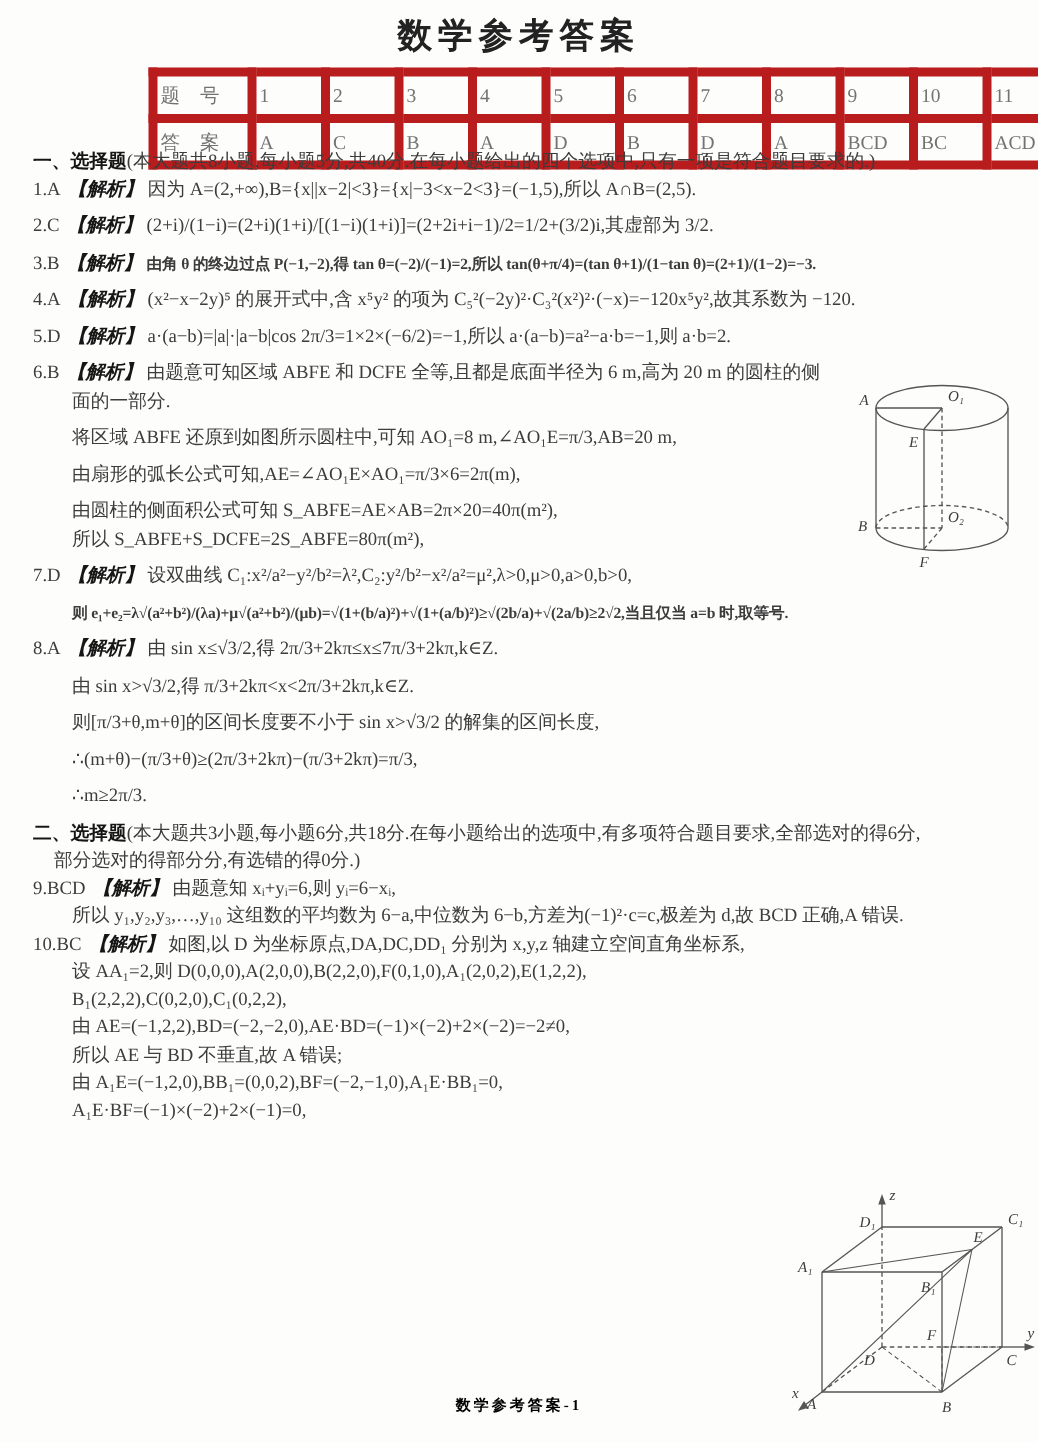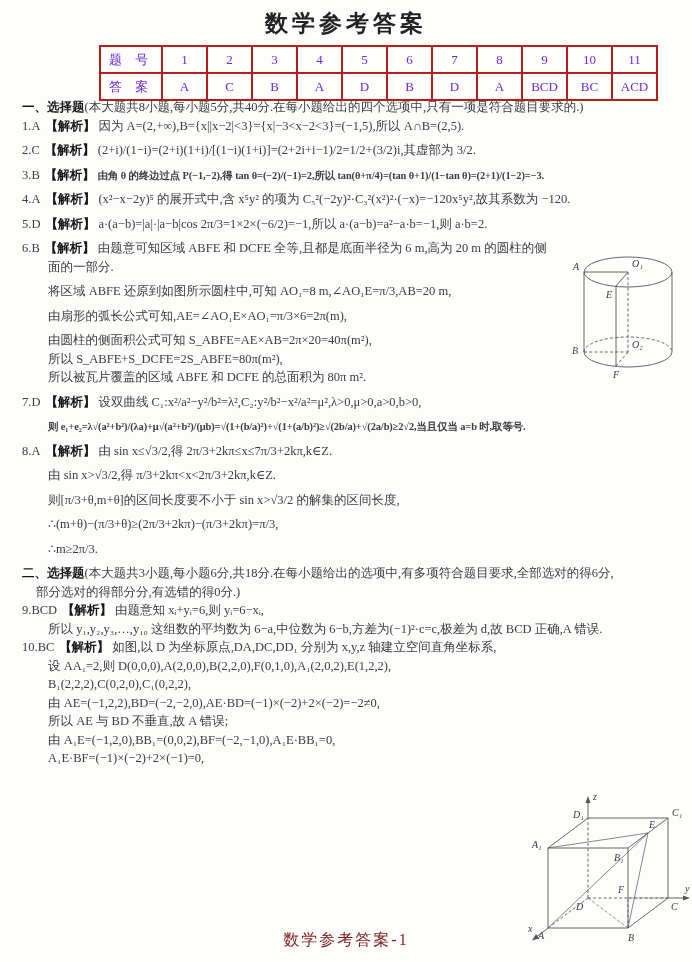--- a/index.html
+++ b/index.html
@@ -1,38 +1,38 @@
 <!DOCTYPE html>
 <html><head>
 <meta charset="utf-8">
 <style>
   html,body{margin:0;padding:0;}
   body{width:692px;height:962px;background:#f6f6f4;font-family:"Liberation Serif","DejaVu Serif",serif;}
   .page{position:relative;width:692px;height:962px;background:#fdfdfc;color:#3c3c3c;overflow:hidden;}
   .title{padding-top:8px;text-align:center;font-size:23px;font-weight:bold;letter-spacing:4px;color:#222;}
   .tbl-wrap{margin:6px auto 0;width:494px;}
   table{border-collapse:collapse;margin:0 auto;}
-  td{border:2px solid #b91c1c;text-align:center;font-size:13px;height:25px;min-width:39px;padding:0 2px;color:#6d28d9;}
+  td{border:6px solid #b91c1c;text-align:left;font-size:13px;height:25px;min-width:39px;padding:0 2px;color:#737373;}
   td.lab{min-width:56px;letter-spacing:5px;}
   .body{position:absolute;left:22px;top:98px;width:662px;font-size:12.5px;line-height:1.4;}
   .line{margin:1px 0;}
   .tall{margin:7px 0;}
   .ind{margin-left:26px;}
   .ind2{margin-left:14px;}
   .narrow{margin-right:116px;}
   .narrow2{margin-right:150px;}
   .fit{font-size:10.4px;letter-spacing:-0.1px;font-weight:bold;}
   .num{margin-right:5px;}
-  .tag{font-weight:bold;color:#161616;margin-right:3px;}
+  .tag{font-weight:bold;color:#161616;margin-right:3px;font-style:italic;}
   .sechead{font-weight:bold;color:#161616;}
   .figure{position:absolute;}
   .fig-cyl{left:570px;top:244px;width:118px;height:138px;}
   .fig-cube{left:528px;top:786px;width:166px;height:162px;}
   .lbl{font-size:10px;font-style:italic;fill:#3c3c3c;font-family:"Liberation Serif","DejaVu Serif",serif;}
-  .footer{position:absolute;left:0;right:0;top:930px;text-align:center;font-size:16px;letter-spacing:2px;color:#7f1d1d;}
+  .footer{position:absolute;left:0;right:0;top:930px;text-align:center;font-size:10px;letter-spacing:2px;color:#000000;font-weight:bold;}
   svg line,svg path,svg ellipse{stroke:#555;stroke-width:0.9;fill:none;}
   svg .dash{stroke-dasharray:3,2.2;}
   svg .thin{stroke-width:0.7;}
   svg polygon{fill:#555;stroke:none;}
 </style>
 </head>
 <body>
 
 <div class="page">
 
@@ -79,21 +79,20 @@
     <div class="line tall"><span class="num">2.C</span><span class="tag">【解析】</span><span>(2+i)/(1−i)=(2+i)(1+i)/[(1−i)(1+i)]=(2+2i+i−1)/2=1/2+(3/2)i,其虚部为 3/2.</span></div>
     <div class="line tall"><span class="num">3.B</span><span class="tag">【解析】</span><span class="fit">由角 θ 的终边过点 P(−1,−2),得 tan θ=(−2)/(−1)=2,所以 tan(θ+π/4)=(tan θ+1)/(1−tan θ)=(2+1)/(1−2)=−3.</span></div>
     <div class="line"><span class="num">4.A</span><span class="tag">【解析】</span><span>(x²−x−2y)⁵ 的展开式中,含 x⁵y² 的项为 C₅²(−2y)²·C₃²(x²)²·(−x)=−120x⁵y²,故其系数为 −120.</span></div>
     <div class="line tall"><span class="num">5.D</span><span class="tag">【解析】</span><span>a·(a−b)=|a|·|a−b|cos 2π/3=1×2×(−6/2)=−1,所以 a·(a−b)=a²−a·b=−1,则 a·b=2.</span></div>
     <div class="line narrow"><span class="num">6.B</span><span class="tag">【解析】</span><span>由题意可知区域 ABFE 和 DCFE 全等,且都是底面半径为 6 m,高为 20 m 的圆柱的侧</span></div>
     <div class="line ind"><span>面的一部分.</span></div>
     <div class="line tall ind narrow"><span>将区域 ABFE 还原到如图所示圆柱中,可知 AO₁=8 m,∠AO₁E=π/3,AB=20 m,</span></div>
     <div class="line tall ind narrow"><span>由扇形的弧长公式可知,AE=∠AO₁E×AO₁=π/3×6=2π(m),</span></div>
     <div class="line ind narrow"><span>由圆柱的侧面积公式可知 S_ABFE=AE×AB=2π×20=40π(m²),</span></div>
     <div class="line ind narrow"><span>所以 S_ABFE+S_DCFE=2S_ABFE=80π(m²),</span></div>
-    <div class="line ind"><span>所以被瓦片覆盖的区域 ABFE 和 DCFE 的总面积为 80π m².</span></div>
     <div class="line tall"><span class="num">7.D</span><span class="tag">【解析】</span><span>设双曲线 C₁:x²/a²−y²/b²=λ²,C₂:y²/b²−x²/a²=μ²,λ&gt;0,μ&gt;0,a&gt;0,b&gt;0,</span></div>
     <div class="line tall ind"><span class="fit">则 e₁+e₂=λ√(a²+b²)/(λa)+μ√(a²+b²)/(μb)=√(1+(b/a)²)+√(1+(a/b)²)≥√(2b/a)+√(2a/b)≥2√2,当且仅当 a=b 时,取等号.</span></div>
     <div class="line tall"><span class="num">8.A</span><span class="tag">【解析】</span><span>由 sin x≤√3/2,得 2π/3+2kπ≤x≤7π/3+2kπ,k∈Z.</span></div>
     <div class="line tall ind"><span>由 sin x&gt;√3/2,得 π/3+2kπ&lt;x&lt;2π/3+2kπ,k∈Z.</span></div>
     <div class="line tall ind"><span>则[π/3+θ,m+θ]的区间长度要不小于 sin x&gt;√3/2 的解集的区间长度,</span></div>
     <div class="line tall ind"><span>∴(m+θ)−(π/3+θ)≥(2π/3+2kπ)−(π/3+2kπ)=π/3,</span></div>
     <div class="line tall ind"><span>∴m≥2π/3.</span></div>
     <div class="line"><span class="sechead">二、选择题</span><span>(本大题共3小题,每小题6分,共18分.在每小题给出的选项中,有多项符合题目要求,全部选对的得6分,</span></div>
     <div class="line ind2"><span>部分选对的得部分分,有选错的得0分.)</span></div>
     <div class="line"><span class="num">9.BCD</span><span class="tag">【解析】</span><span>由题意知 xᵢ+yᵢ=6,则 yᵢ=6−xᵢ,</span></div>

